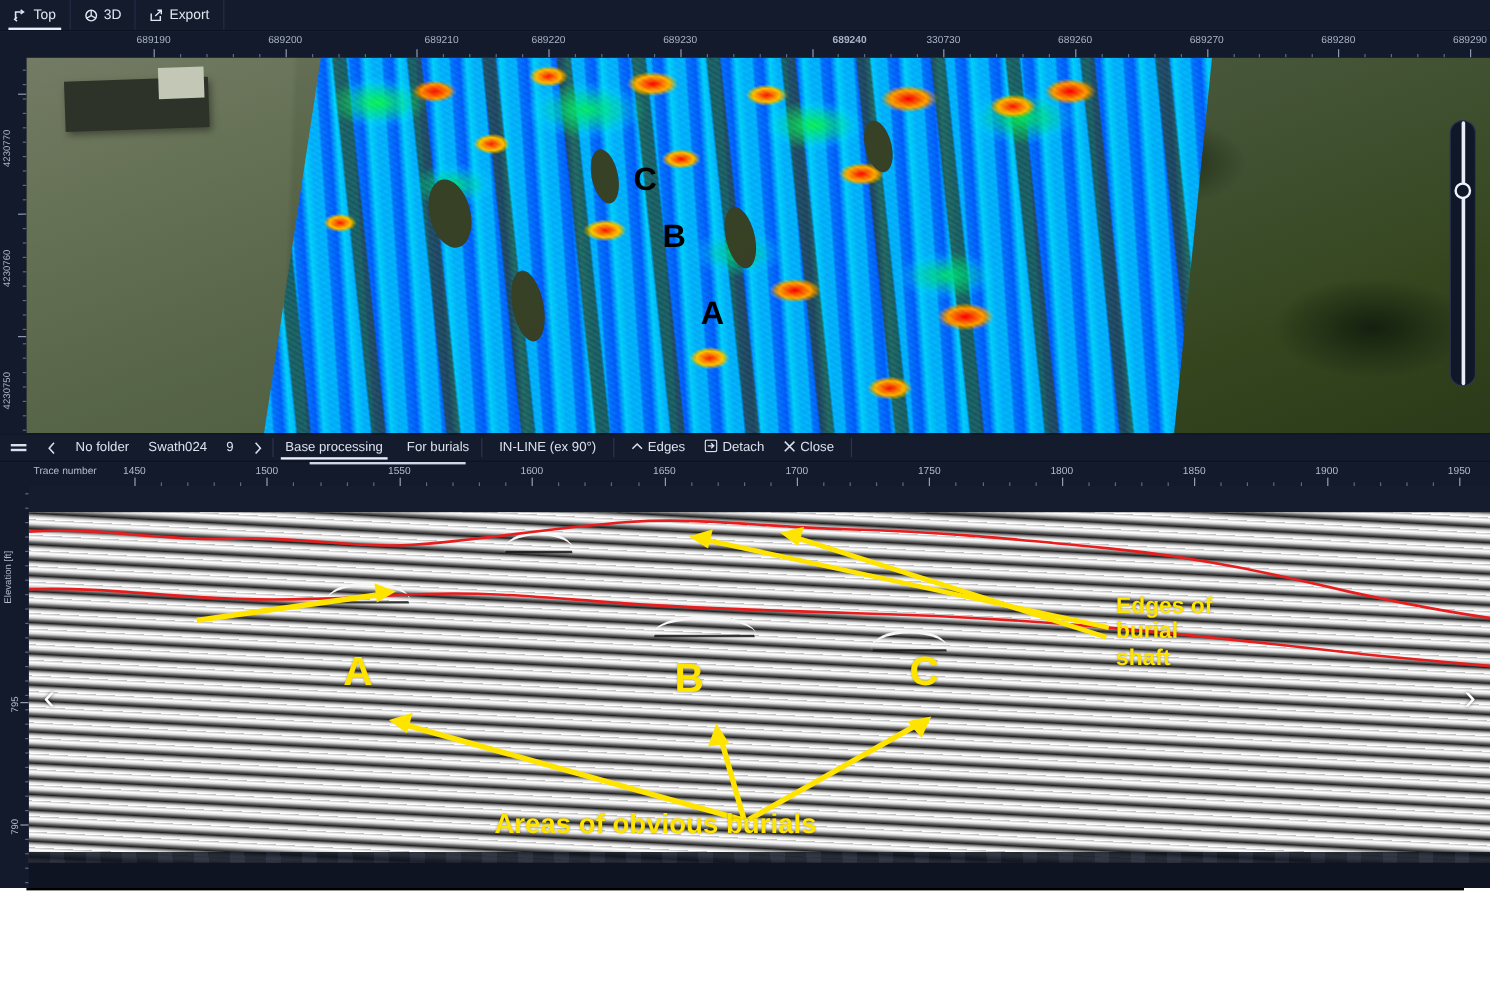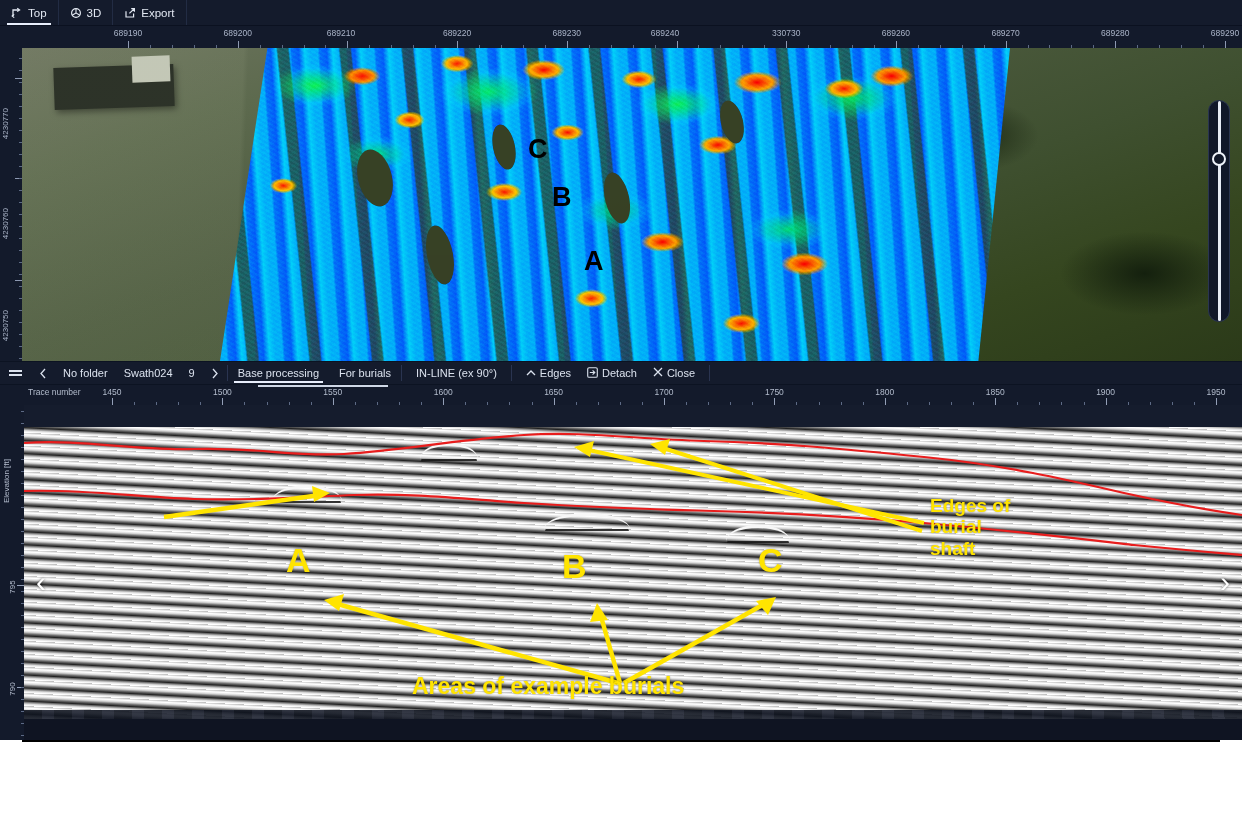--- a/index.html
+++ b/index.html
@@ -260,39 +260,39 @@
         <div class="tick min" style="left: 171.88px;"></div>
         <div class="tick min" style="left: 193.82px;"></div>
         <div class="tick min" style="left: 215.76px;"></div>
         <div class="tick maj" style="left: 237.7px;"></div>
         <div class="lbl" style="left: 237.7px;">689200</div>
         <div class="tick min" style="left: 259.64px;"></div>
         <div class="tick min" style="left: 281.58px;"></div>
         <div class="tick min" style="left: 303.52px;"></div>
         <div class="tick min" style="left: 325.46px;"></div>
         <div class="tick maj" style="left: 347.4px;"></div>
-        <div class="lbl" style="left: 341px;">689210</div>
+        <div class="lbl" style="left: 368px;">689210</div>
         <div class="tick min" style="left: 369.34px;"></div>
         <div class="tick min" style="left: 391.28px;"></div>
         <div class="tick min" style="left: 413.22px;"></div>
         <div class="tick min" style="left: 435.16px;"></div>
         <div class="tick maj" style="left: 457.1px;"></div>
         <div class="lbl" style="left: 457.1px;">689220</div>
         <div class="tick min" style="left: 479.04px;"></div>
         <div class="tick min" style="left: 500.98px;"></div>
         <div class="tick min" style="left: 522.92px;"></div>
         <div class="tick min" style="left: 544.86px;"></div>
         <div class="tick maj" style="left: 566.8px;"></div>
         <div class="lbl" style="left: 566.8px;">689230</div>
         <div class="tick min" style="left: 588.74px;"></div>
         <div class="tick min" style="left: 610.68px;"></div>
         <div class="tick min" style="left: 632.62px;"></div>
         <div class="tick min" style="left: 654.56px;"></div>
         <div class="tick maj" style="left: 676.5px;"></div>
-        <div class="lbl" style="left: 665px;">689240</div>
+        <div class="lbl" style="left: 708px; font-weight: bold;">689240</div>
         <div class="tick min" style="left: 698.44px;"></div>
         <div class="tick min" style="left: 720.38px;"></div>
         <div class="tick min" style="left: 742.32px;"></div>
         <div class="tick min" style="left: 764.26px;"></div>
         <div class="tick maj" style="left: 786.2px;"></div>
         <div class="lbl" style="left: 786.2px;">330730</div>
         <div class="tick min" style="left: 808.14px;"></div>
         <div class="tick min" style="left: 830.08px;"></div>
         <div class="tick min" style="left: 852.02px;"></div>
         <div class="tick min" style="left: 873.96px;"></div>
@@ -583,21 +583,21 @@
         </g>
         <g>
           <line x1="600" y1="278" x2="742" y2="198" stroke="#ffe400" stroke-width="4.5"></line>
           <polygon points="752,192 744,210 732,196" fill="#ffe400"></polygon>
         </g>
       </svg>
 
       <div class="yanno sm" style="left:906px;top:90px;">Edges of
 burial
 shaft</div>
-      <div class="ybottom" style="left:388px;top:268px;">Areas of example burials</div>
+      <div class="ybottom" style="left:388px;top:268px;">Areas of obvious burials</div>
 
       <div class="yletter" style="left:262px;top:138px;">A</div>
       <div class="yletter" style="left:538px;top:144px;">B</div>
       <div class="yletter" style="left:734px;top:138px;">C</div>
 
       <div class="navchev" style="left:12px;top:162px;">‹</div>
       <div class="navchev" style="right:12px;top:162px;">›</div>
     </div>
   </div>
 

